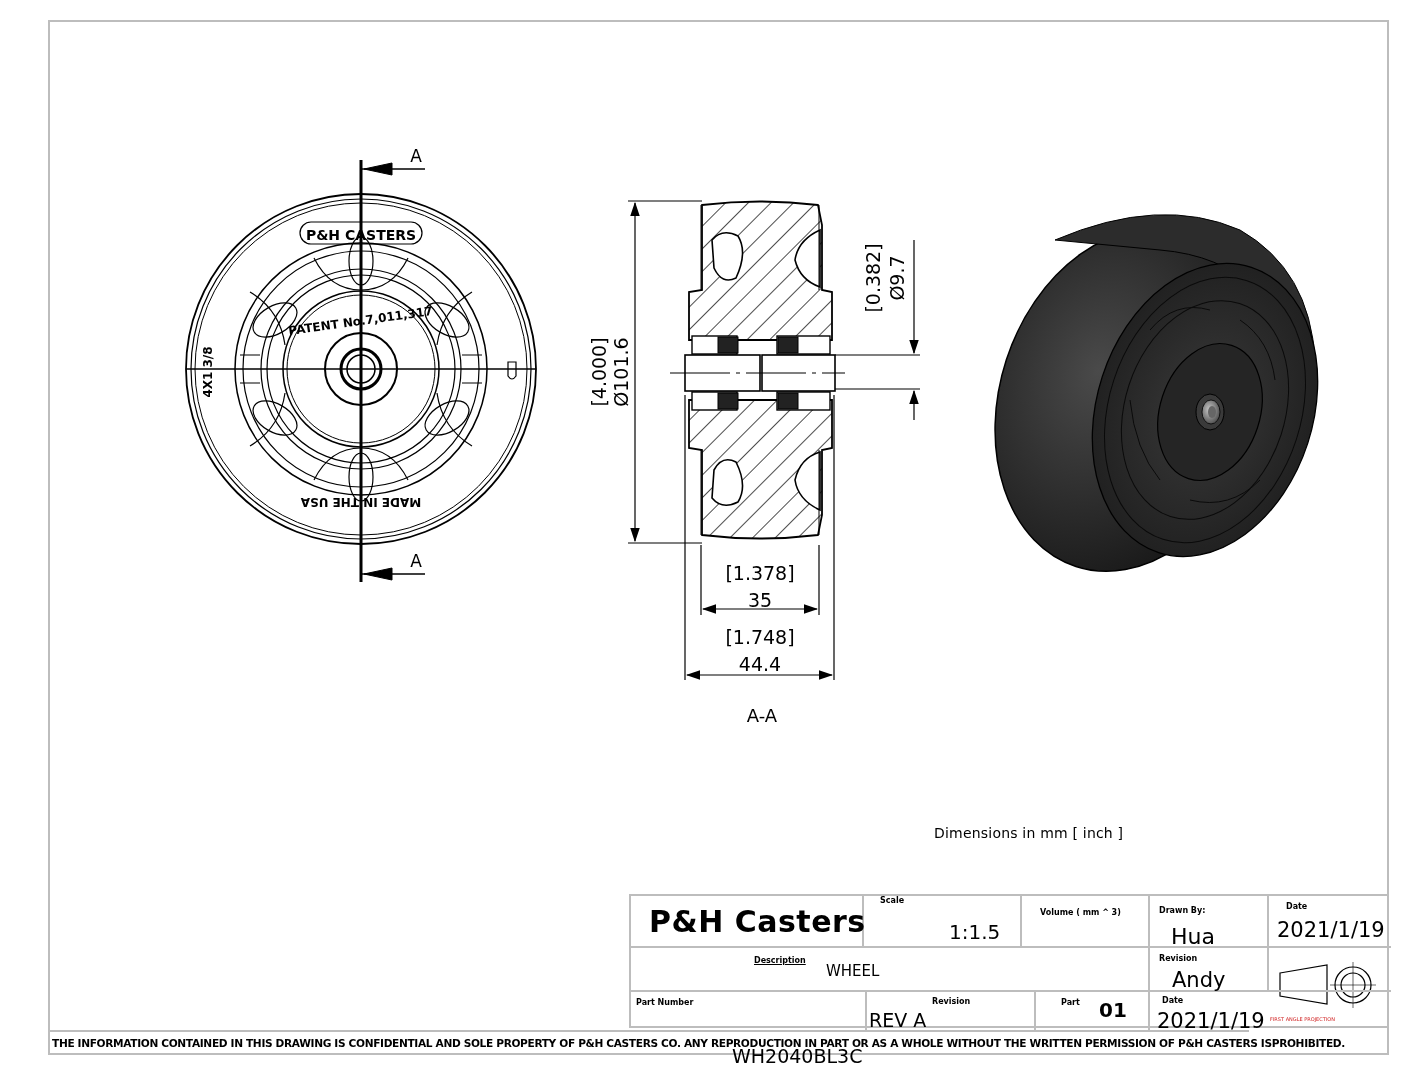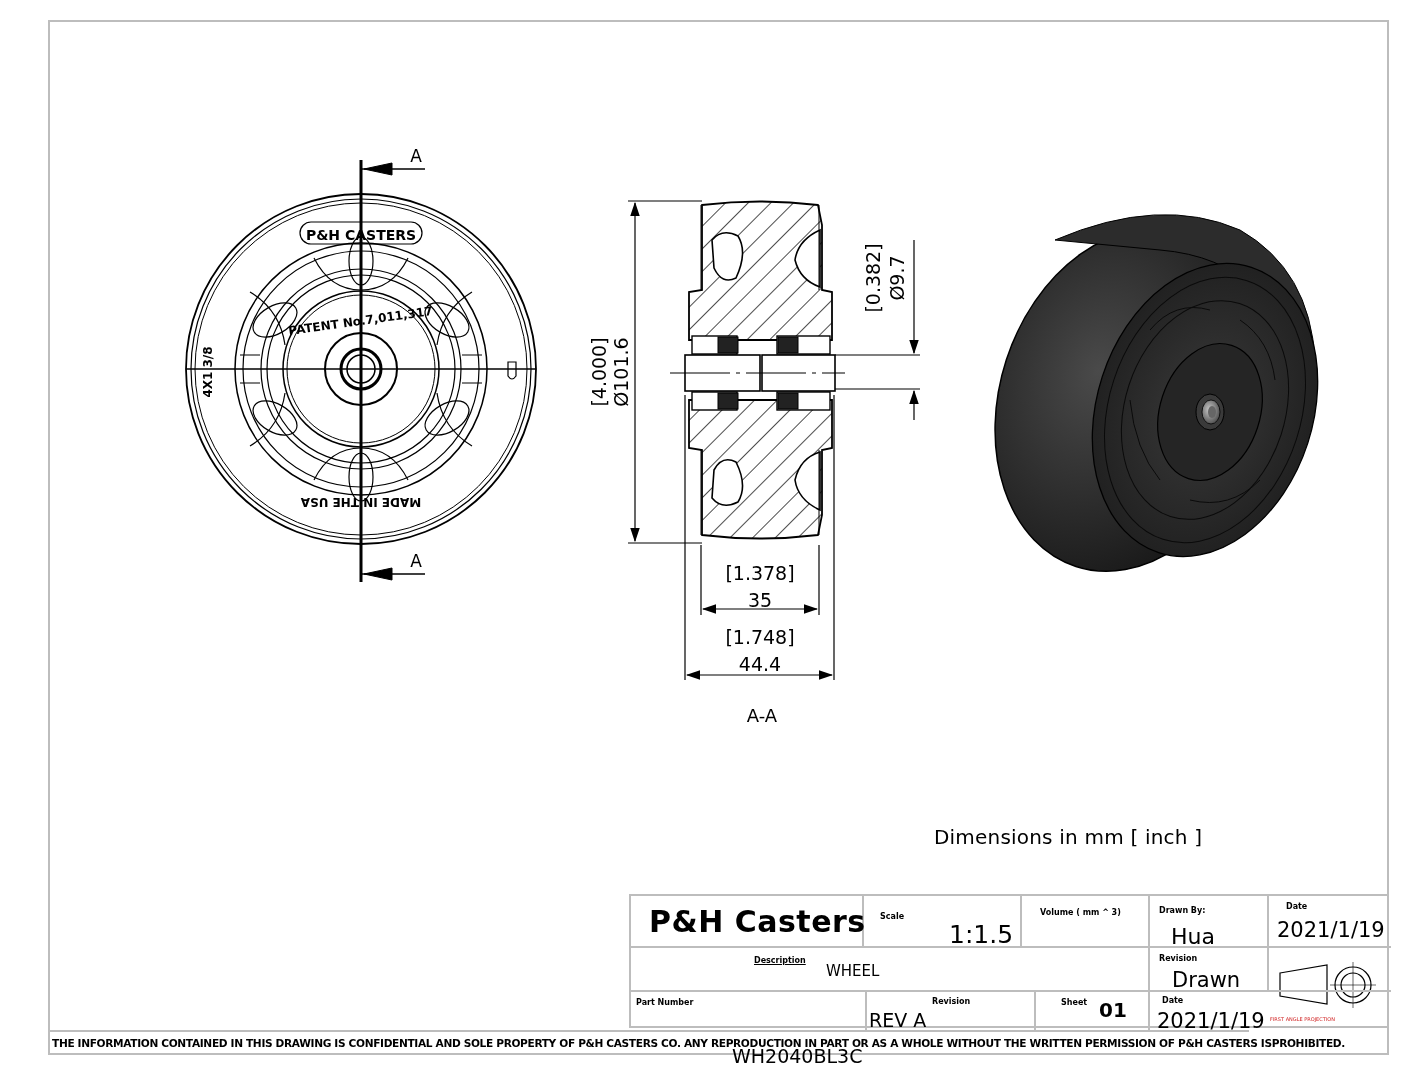--- a/index.html
+++ b/index.html
@@ -1,19 +1,19 @@
 <!DOCTYPE html>
 <html><head>
 <meta charset="utf-8">
 <style>
   html, body { margin: 0; padding: 0; background: #ffffff; }
   body { width: 1408px; height: 1088px; position: relative; overflow: hidden; font-family: "DejaVu Sans", sans-serif; color: #000; }
   .frame { position: absolute; left: 48px; top: 20px; width: 1341px; height: 1035px; border: 2px solid #bdbdbd; box-sizing: border-box; }
   svg.drawing { position: absolute; left: 0; top: 0; }
-  .note { position: absolute; left: 934px; top: 825px; font-size: 20px; letter-spacing: 0.2px; }
+  .note { position: absolute; left: 934px; top: 825px; font-size: 14px; letter-spacing: 0.2px; }
   .tb { position: absolute; left: 629px; top: 894px; width: 760px; height: 134px; border: 2px solid #bdbdbd; border-right: none; box-sizing: border-box; }
   .lbl { position: absolute; font-size: 8px; font-weight: bold; white-space: nowrap; }
   .val { position: absolute; white-space: nowrap; }
   .hline { position: absolute; height: 2px; background: #bdbdbd; }
   .vline { position: absolute; width: 2px; background: #bdbdbd; }
   .company { font-size: 30px; font-weight: bold; letter-spacing: 0.5px; }
   .footer { position: absolute; left: 48px; top: 1030px; width: 1201px; height: 25px; border-top: 2px solid #bdbdbd; box-sizing: border-box; }
   .footer span { position: absolute; left: 4px; top: 5px; font-size: 10.6px; font-weight: bold; letter-spacing: -0.35px; white-space: nowrap; }
   .dim { font-family: "DejaVu Sans", sans-serif; font-size: 19px; }
   .proj-label { position: absolute; left: 1270px; top: 1016px; font-size: 5px; color: #d02020; white-space: nowrap; }
@@ -184,45 +184,45 @@
   <div class="hline" style="left:519px; top:94px; width:241px;"></div>
   <div class="vline" style="left:231px; top:0; height:50px;"></div>
   <div class="vline" style="left:389px; top:0; height:50px;"></div>
   <div class="vline" style="left:517px; top:0; height:134px;"></div>
   <div class="vline" style="left:636px; top:0; height:94px;"></div>
   <div class="vline" style="left:234px; top:94px; height:40px;"></div>
   <div class="vline" style="left:403px; top:94px; height:40px;"></div>
 
   <div class="val company" style="left:18px; top:8px;">P&amp;H Casters</div>
 
-  <div class="lbl" style="left:249px; top:16px;">Scale</div>
-  <div class="val" style="left:318px; top:24px; font-size:25px;">1:1.5</div>
+  <div class="lbl" style="left:249px; top:0;">Scale</div>
+  <div class="val" style="left:318px; top:24px; font-size:20px;">1:1.5</div>
 
   <div class="lbl" style="left:409px; top:12px;">Volume ( mm ^ 3)</div>
   <div class="val" style="left:420px; top:26px; font-size:18px;"></div>
 
   <div class="lbl" style="left:528px; top:10px;">Drawn By:</div>
   <div class="val" style="left:540px; top:28px; font-size:22px;">Hua</div>
 
   <div class="lbl" style="left:655px; top:6px;">Date</div>
   <div class="val" style="left:646px; top:22px; font-size:21px;">2021/1/19</div>
 
   <div class="lbl" style="left:123px; top:60px;text-decoration:underline;">Description</div>
   <div class="val" style="left:195px; top:66px; font-size:15px;">WHEEL</div>
 
   <div class="lbl" style="left:528px; top:58px;">Revision</div>
-  <div class="val" style="left:541px; top:72px; font-size:21px;">Drawn</div>
+  <div class="val" style="left:541px; top:72px; font-size:21px;">Andy</div>
 
   <div class="lbl" style="left:5px; top:102px;">Part Number</div>
   <div class="val" style="left:101px; top:113px; font-size:19px;margin-top:36px;">WH2040BL3C</div>
 
   <div class="lbl" style="left:254px; top:101px;padding-left:47px;">Revision</div>
   <div class="val" style="left:238px; top:113px; font-size:19px;">REV A</div>
 
-  <div class="lbl" style="left:430px; top:102px;">Sheet</div>
+  <div class="lbl" style="left:430px; top:102px;">Part</div>
   <div class="val" style="left:468px; top:102px; font-size:20px; font-weight:bold;">01</div>
 
   <div class="lbl" style="left:531px; top:100px;">Date</div>
   <div class="val" style="left:526px; top:113px; font-size:21px;">2021/1/19</div>
 </div>
 <div class="proj-label">FIRST ANGLE PROJECTION</div>
 
 <div class="footer">
   <span>THE INFORMATION CONTAINED IN THIS DRAWING IS CONFIDENTIAL AND SOLE PROPERTY OF P&amp;H CASTERS CO.  ANY REPRODUCTION IN PART OR AS A WHOLE WITHOUT THE WRITTEN PERMISSION OF P&amp;H CASTERS ISPROHIBITED.</span>
 </div>

